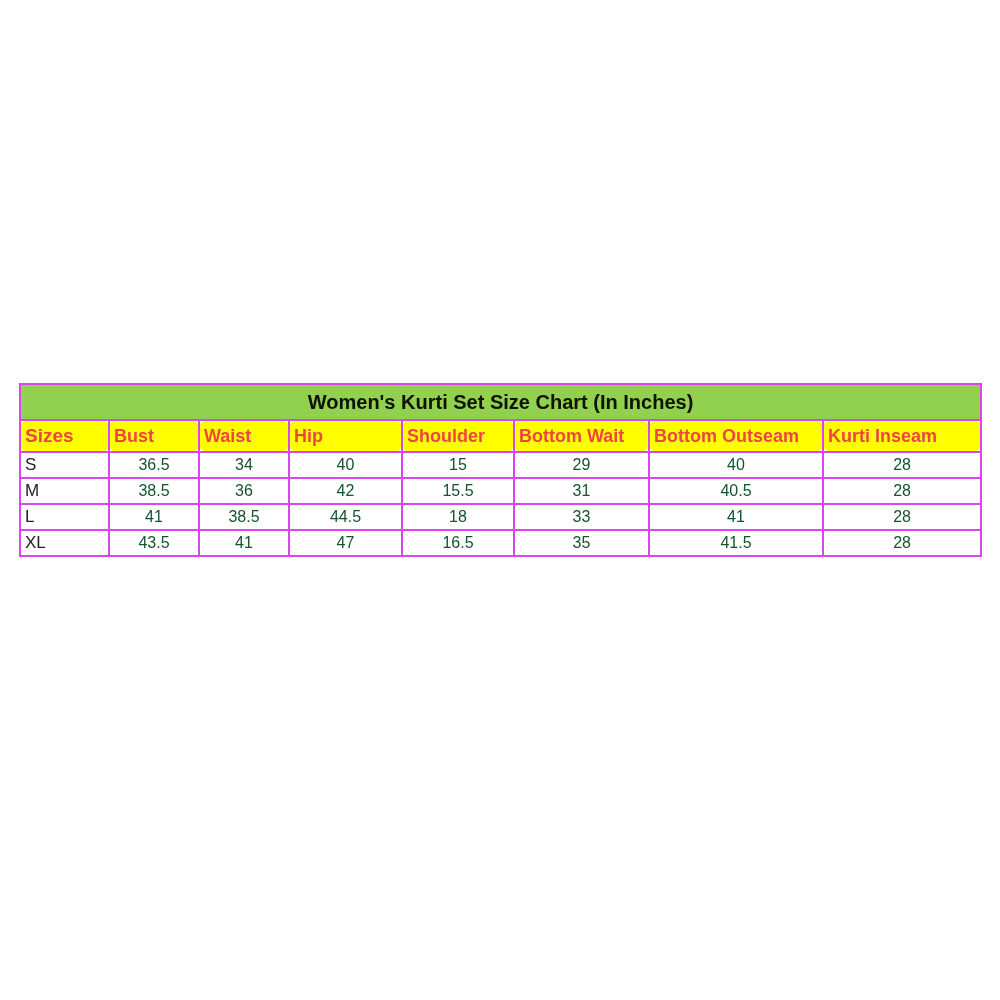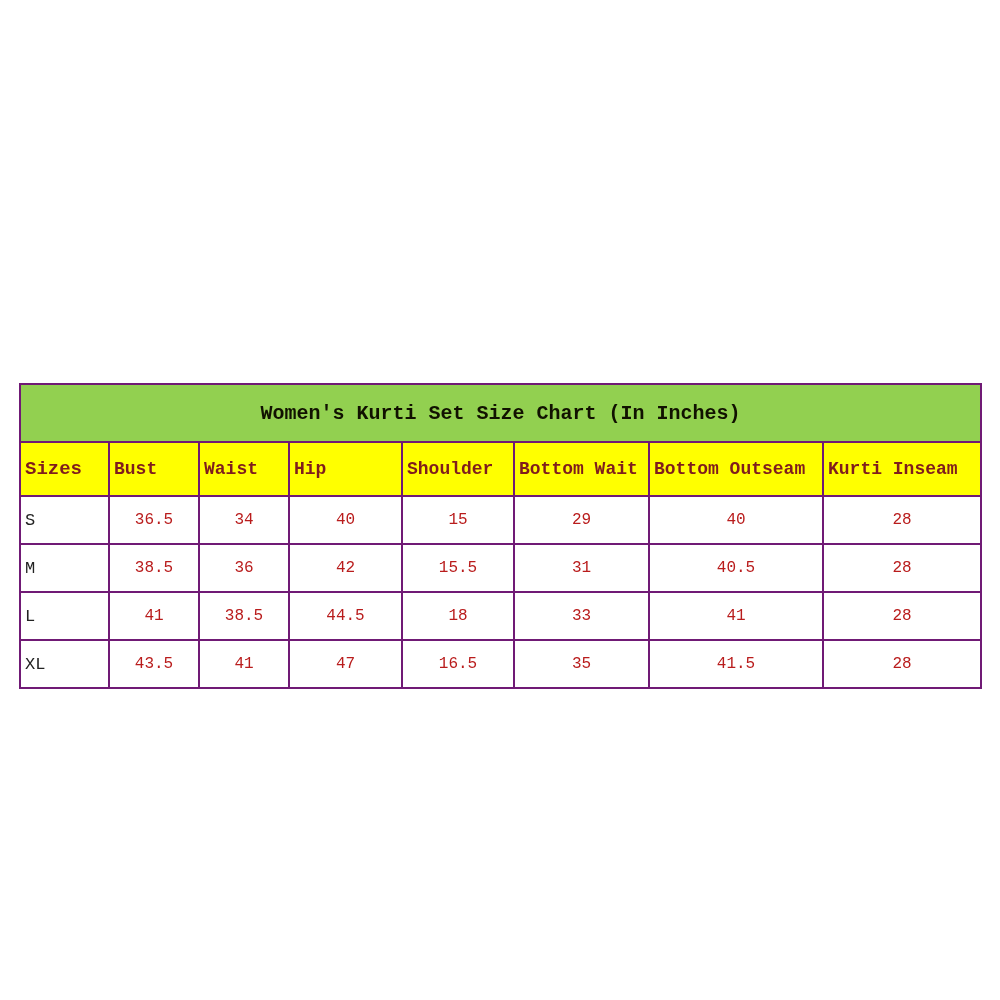--- a/index.html
+++ b/index.html
@@ -15,51 +15,51 @@
     left: 19px;
     top: 383px;
     width: 961px;
   }
   table.size-chart {
     border-collapse: collapse;
     width: 100%;
     table-layout: fixed;
   }
   table.size-chart td, table.size-chart th {
-    border: 2px solid #701a75;
-    padding: 11px 4px;
+    border: 2px solid #d946ef;
+    padding: 0 4px;
     overflow: hidden;
     white-space: nowrap;
-    font-family: Liberation Mono, monospace;
   }
   .title-row th {
     background: #92D050;
     height: 34px;
     font-size: 20px;
     font-weight: bold;
     color: #111100;
     text-align: center;
     vertical-align: middle;
   }
   .header-row th {
     background: #FFFF00;
     height: 30px;
     font-size: 18px;
     font-weight: bold;
-    color: #7f1d1d;
+    color: #ef4444;
     text-align: left;
     vertical-align: middle;
+    border-radius: 8px;
   }
   .header-row th.sizes-head {
     font-size: 19px;
   }
   .data-row td {
     height: 24px;
     font-size: 16px;
-    color: #b91c1c;
+    color: #14532d;
     text-align: center;
     vertical-align: middle;
     background: #ffffff;
   }
   .data-row td.size-label {
     text-align: left;
     font-size: 17px;
     color: #222222;
   }
   

